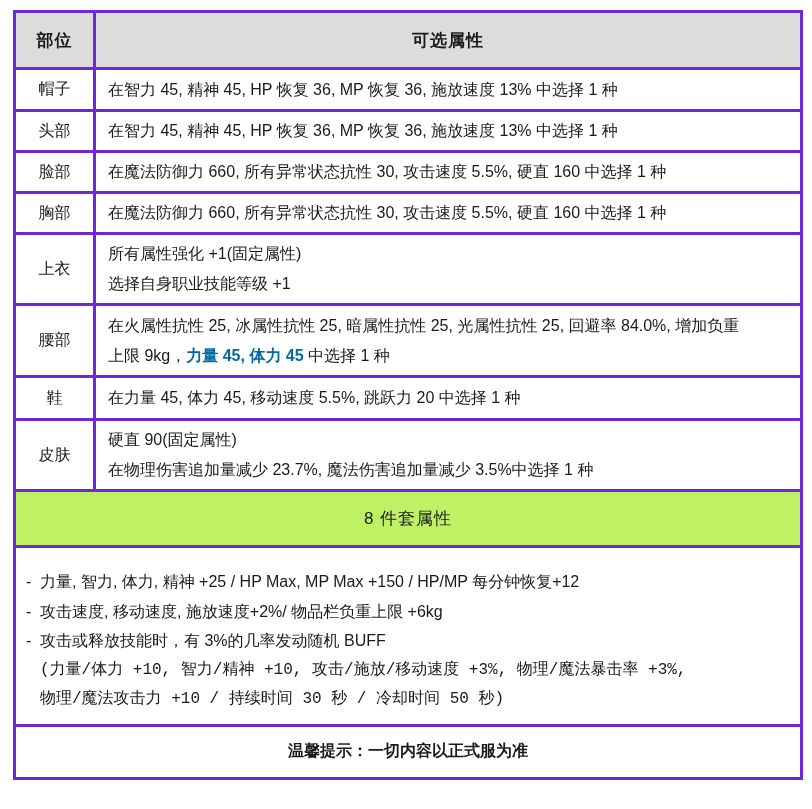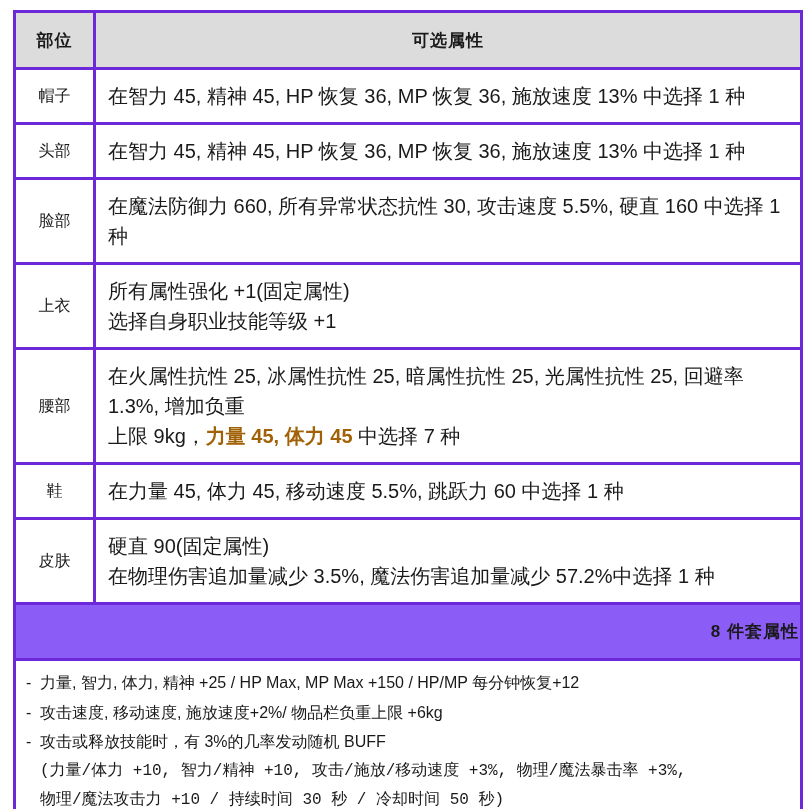--- a/index.html
+++ b/index.html
@@ -34,65 +34,65 @@
     font-weight: bold;
     text-align: center;
     letter-spacing: 1px;
   }
   td.part-cell {
     text-align: center;
     font-size: 16px;
     padding: 4px 4px;
   }
   td.attrs-cell {
-    font-size: 20px;
-    padding: 11px 12px;
+    font-size: 16px;
+    padding: 4px 12px;
     line-height: 30px;
   }
   tr.h42 td { height: 42px; }
   tr.h39 td { height: 39px; }
   tr.h38 td { height: 38px; }
   tr.h43 td { height: 43px; }
   tr.h61 td { height: 61px; }
   tr.h65 td { height: 65px; }
   tr.h72 td { height: 72px; }
   tr.h69 td { height: 69px; }
   td.section-head {
-    background: #8b5cf6;
+    background: #bef264;
     height: 56px;
     font-size: 17px;
-    font-weight: bold;
-    text-align: right;
+    font-weight: normal;
+    text-align: center;
     letter-spacing: 1px;
   }
   td.set-list-cell {
     height: 148px;
     font-size: 16px;
-    padding: 7px 12px 9px 10px;
+    padding: 19px 12px 9px 10px;
   }
   .set-line {
     line-height: 29.5px;
     white-space: nowrap;
   }
   .set-line .bullet {
     display: inline-block;
     width: 14px;
   }
   .set-line.cont {
     padding-left: 14px;
     font-family: Liberation Mono, monospace;
   }
   td.notice-cell {
     height: 53px;
     font-size: 16px;
     font-weight: bold;
     text-align: center;
   }
   .red-strong {
-    color: #a16207;
+    color: #0369a1;
     font-weight: bold;
   }
   .cell-line { line-height: 30px; }
 </style>
 </head>
 <body>
 
 <div class="page">
   <table class="attr-table">
     <colgroup>
@@ -111,45 +111,49 @@
         <td class="attrs-cell">在智力 45, 精神 45, HP 恢复 36, MP 恢复 36, 施放速度 13% 中选择 1 种</td>
       </tr>
       <tr class="h39">
         <td class="part-cell">头部</td>
         <td class="attrs-cell">在智力 45, 精神 45, HP 恢复 36, MP 恢复 36, 施放速度 13% 中选择 1 种</td>
       </tr>
       <tr class="h39">
         <td class="part-cell">脸部</td>
         <td class="attrs-cell">在魔法防御力 660, 所有异常状态抗性 30, 攻击速度 5.5%, 硬直 160 中选择 1 种</td>
       </tr>
+      <tr class="h38">
+        <td class="part-cell">胸部</td>
+        <td class="attrs-cell">在魔法防御力 660, 所有异常状态抗性 30, 攻击速度 5.5%, 硬直 160 中选择 1 种</td>
+      </tr>
       <tr class="h61">
         <td class="part-cell">上衣</td>
         <td class="attrs-cell">
           <div class="cell-line">所有属性强化 +1(固定属性)</div>
           <div class="cell-line">选择自身职业技能等级 +1</div>
         </td>
       </tr>
       <tr class="h72">
         <td class="part-cell">腰部</td>
         <td class="attrs-cell">
-          <div class="cell-line">在火属性抗性 25, 冰属性抗性 25, 暗属性抗性 25, 光属性抗性 25, 回避率 1.3%, 增加负重</div>
+          <div class="cell-line">在火属性抗性 25, 冰属性抗性 25, 暗属性抗性 25, 光属性抗性 25, 回避率 84.0%, 增加负重</div>
           <div class="cell-line">
-            <span>上限 9kg，</span><span class="red-strong">力量 45, 体力 45</span><span> 中选择 7 种</span>
+            <span>上限 9kg，</span><span class="red-strong">力量 45, 体力 45</span><span> 中选择 1 种</span>
           </div>
         </td>
       </tr>
       <tr class="h43">
         <td class="part-cell">鞋</td>
-        <td class="attrs-cell">在力量 45, 体力 45, 移动速度 5.5%, 跳跃力 60 中选择 1 种</td>
+        <td class="attrs-cell">在力量 45, 体力 45, 移动速度 5.5%, 跳跃力 20 中选择 1 种</td>
       </tr>
       <tr class="h69">
         <td class="part-cell">皮肤</td>
         <td class="attrs-cell">
           <div class="cell-line">硬直 90(固定属性)</div>
-          <div class="cell-line">在物理伤害追加量减少 3.5%, 魔法伤害追加量减少 57.2%中选择 1 种</div>
+          <div class="cell-line">在物理伤害追加量减少 23.7%, 魔法伤害追加量减少 3.5%中选择 1 种</div>
         </td>
       </tr>
       <tr>
         <td class="section-head" colspan="2">8 件套属性</td>
       </tr>
       <tr>
         <td class="set-list-cell" colspan="2">
           <div class="set-line"><span class="bullet">-</span><span>力量, 智力, 体力, 精神 +25 / HP Max, MP Max +150 / HP/MP 每分钟恢复+12</span></div>
           <div class="set-line"><span class="bullet">-</span><span>攻击速度, 移动速度, 施放速度+2%/ 物品栏负重上限 +6kg</span></div>
           <div class="set-line"><span class="bullet">-</span><span>攻击或释放技能时，有 3%的几率发动随机 BUFF</span></div>

